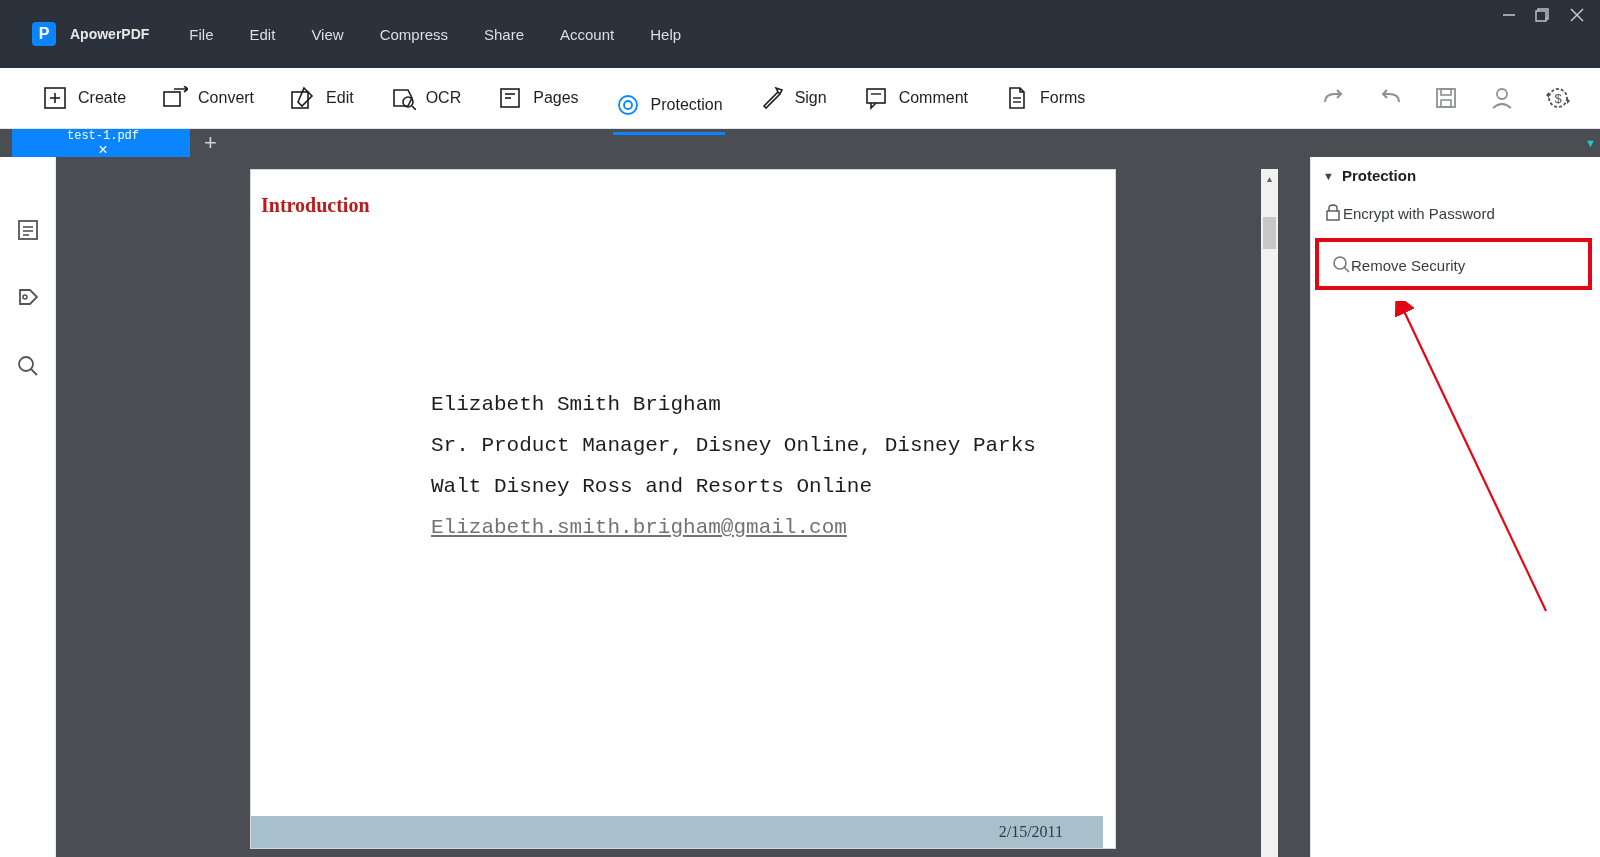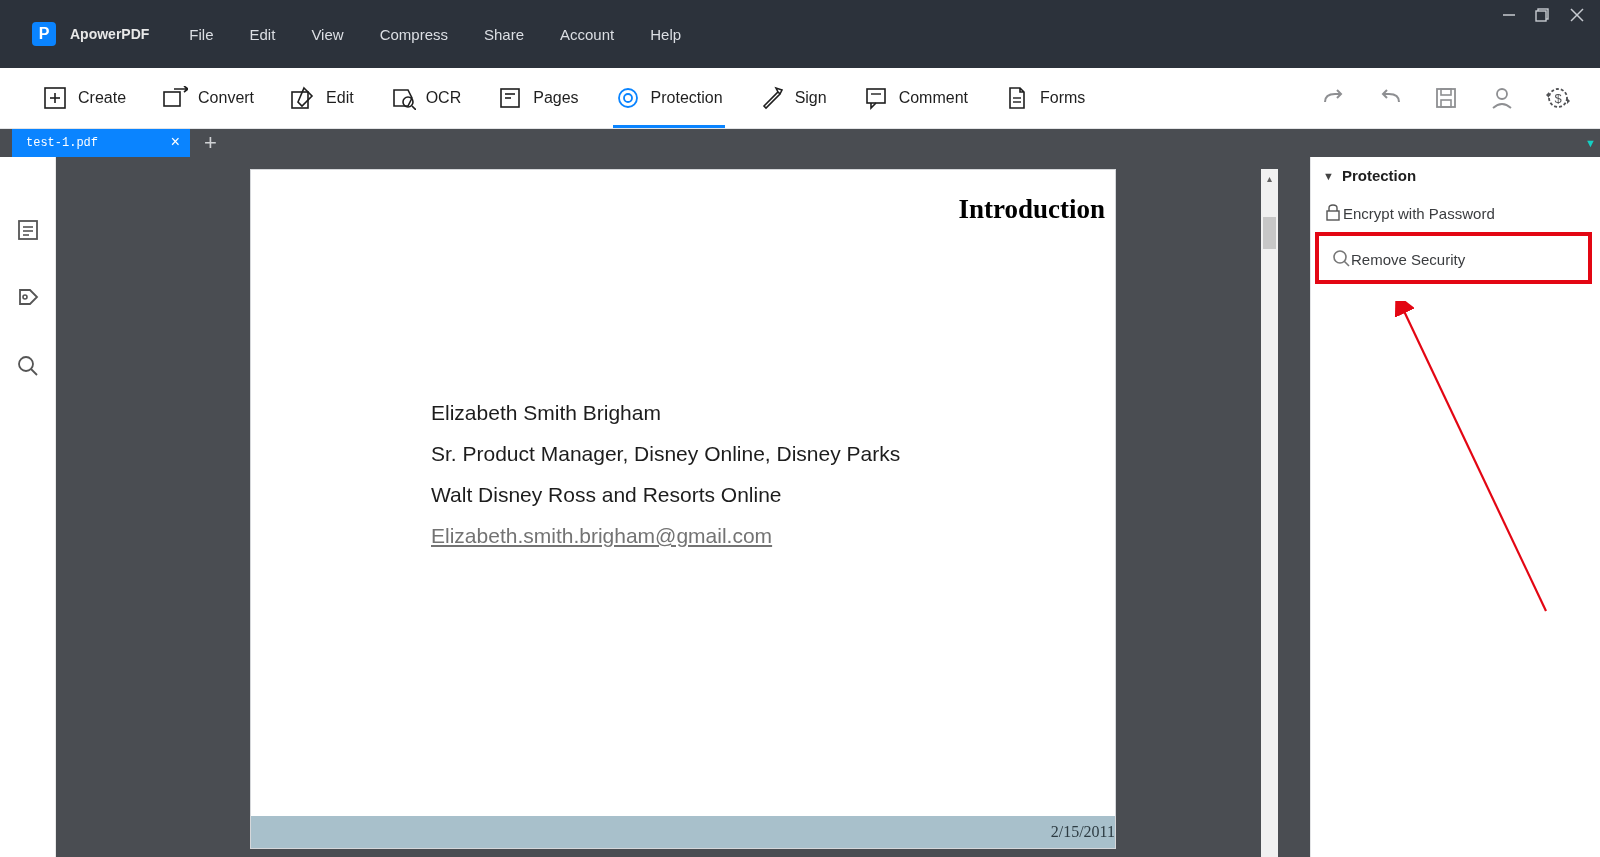--- a/index.html
+++ b/index.html
@@ -9,62 +9,62 @@
 .titlebar { height: 68px; background: #2c323b; display: flex; align-items: center; color: #e8e8e8; }
 .app-logo { width: 24px; height: 24px; background: #0a84ff; border-radius: 4px; margin-left: 32px; margin-right: 14px; display:flex; align-items:center; justify-content:center; color:#fff; font-weight:bold; font-size:16px;}
 .app-name { font-weight: bold; font-size: 14px; margin-right: 40px; }
 .menu-items { display: flex; gap: 36px; }
 .menu-item { font-size: 15px; cursor: pointer; color:#dcdfe4; }
 .window-controls { margin-left: auto; display: flex; gap: 16px; padding-right: 14px; align-items: flex-start; align-self: flex-start; padding-top: 6px; }
 .window-controls svg { stroke: #c7cbd1; }
 
 
 .toolbar { height: 61px; background: #fff; border-bottom: 1px solid #e3e4e6; display: flex; align-items: center; padding-left: 40px; }
-.toolbar-left { display: flex; align-items: flex-start; gap: 32px; }
+.toolbar-left { display: flex; align-items: flex-end; gap: 32px; }
 .tool-btn { display: flex; align-items: center; gap: 10px; cursor: pointer; padding: 6px 2px; }
 .tool-btn .icon { width: 26px; height: 26px; display:flex; align-items:center; justify-content:center; }
 .tool-btn span.label { font-size: 16px; color: #1f1f1f; }
 .tool-btn.active span.label { color: #1f1f1f; }
 .tool-btn.active { border-bottom: 3px solid #0a84ff; padding-bottom: 14px; margin-bottom: -18px; }
 .toolbar-right { margin-left: auto; display: flex; gap: 28px; padding-right: 28px; align-items:center; }
 .toolbar-right .icon-btn { width: 28px; height: 28px; display:flex; align-items:center; justify-content:center; cursor:pointer; }
 
 
 .tabstrip { height: 28px; background: #4a4d52; display: flex; align-items: center; }
-.file-tab { background: #0a84ff; color: #fff; height: 100%; display: flex; align-items: center; padding: 0 10px 0 14px; font-size: 12px; font-family: "Courier New", monospace; min-width: 178px; justify-content: space-between; margin-left: 12px;}
+.file-tab { background: #0a84ff; color: #fff; height: 100%; display: flex; align-items: center; padding: 0 10px 0 14px; font-size: 12px; font-family: "Courier New", monospace; min-width: 178px; justify-content: space-between; margin-left: 12px; flex-direction: column;}
 .file-tab .close { cursor: pointer; font-size: 16px; line-height:1; }
 .new-tab { color: #d0d2d5; font-size: 22px; padding: 0 14px; cursor: pointer; }
 .tabstrip-end { margin-left: auto; color: #14d0c4; padding-right: 4px; font-size: 11px; }
 
 
 .main { display: flex; height: calc(857px - 68px - 61px - 28px); }
 
 .left-sidebar { width: 56px; background: #fff; border-right: 1px solid #e8e8e8; display: flex; flex-direction: column; align-items: center; padding-top: 60px; gap: 42px; }
 .left-sidebar .sb-icon { width: 26px; height: 26px; cursor: pointer; display:flex; align-items:center; justify-content:center; }
 
 .canvas-area { flex: 1; background: #4a4d52; display: flex; justify-content: center; padding-top: 12px; overflow: hidden; position: relative; }
 .canvas-area .scroll-container { width: 1190px; background:#4a4d52; position:relative; }
 .scroll-track { position:absolute; right:0; top:0; width:17px; height:100%; background:#f1f1f1; }
 .scroll-up { position:absolute; top:0; left:0; width:100%; height:18px; display:flex; align-items:center; justify-content:center; color:#626262; font-size:10px; }
 .scroll-thumb { position:absolute; top:48px; left:2px; width:13px; height:32px; background:#c7c7c7; }
 
 .page { width: 866px; height: 680px; background: #fff; margin: 0 auto; border: 1px solid #d5d7da; position: relative; }
 .page-inner { padding: 24px 10px 10px 10px; height:100%; display:flex; flex-direction:column; }
-.page-title { color: #000000; font-family: Georgia, serif; font-size: 27px; font-weight: bold; text-align: right; }
-.page-body { font-family: Liberation Sans, sans-serif; font-size: 21px; color: #1d1d1d; margin-left: 170px; margin-top: 168px; line-height: 1.95; }
+.page-title { color: #b91c1c; font-family: Georgia, serif; font-size: 20px; font-weight: bold; }
+.page-body { font-family: Liberation Mono, monospace; font-size: 21px; color: #1d1d1d; margin-left: 170px; margin-top: 168px; line-height: 1.95; }
 .page-body .email { color: #737373; text-decoration: underline; }
-.page-footer { position: absolute; bottom: 0; left: 0; right: 0; height: 32px; background: #a8c0cb; display: flex; align-items: center; justify-content: flex-end; font-family: Georgia, serif; color: #2d3b42; font-size: 16px; }
+.page-footer { position: absolute; bottom: 0; left: 0; right: 12px; height: 32px; background: #a8c0cb; display: flex; align-items: center; justify-content: flex-end; padding-right: 40px; font-family: Georgia, serif; color: #2d3b42; font-size: 16px; }
 
 
 .right-panel { width: 290px; background: #fff; border-left: 1px solid #e3e4e6; position:relative; }
 .panel-header { display: flex; align-items: center; padding: 10px 12px; font-weight: bold; font-size: 15px; color: #1f1f1f; gap: 8px; }
 .panel-header .tri { font-size: 11px; color:#444; }
 .panel-item { display: flex; align-items: flex-end; padding: 8px 12px; gap: 0; font-size: 15px; color: #3a3c3f; cursor: pointer; }
 .panel-item .p-icon { width: 20px; height: 20px; display:flex; align-items:center; justify-content:center; }
-.highlight-box { border: 4px solid #e30613; margin: 2px 8px 2px 4px; padding: 4px 0; }
+.highlight-box { border: 4px solid #e30613; margin: 8px 8px 2px 4px; padding: 4px 0; }
 .arrow-annotation { position:absolute; top:144px; left:60px; width:200px; height:340px; pointer-events:none; }
 
 svg { display: block; }
 </style>
 </head>
 <body>
 
 <div class="titlebar">
   <div class="app-logo">P</div>
   <div class="app-name">ApowerPDF</div>

